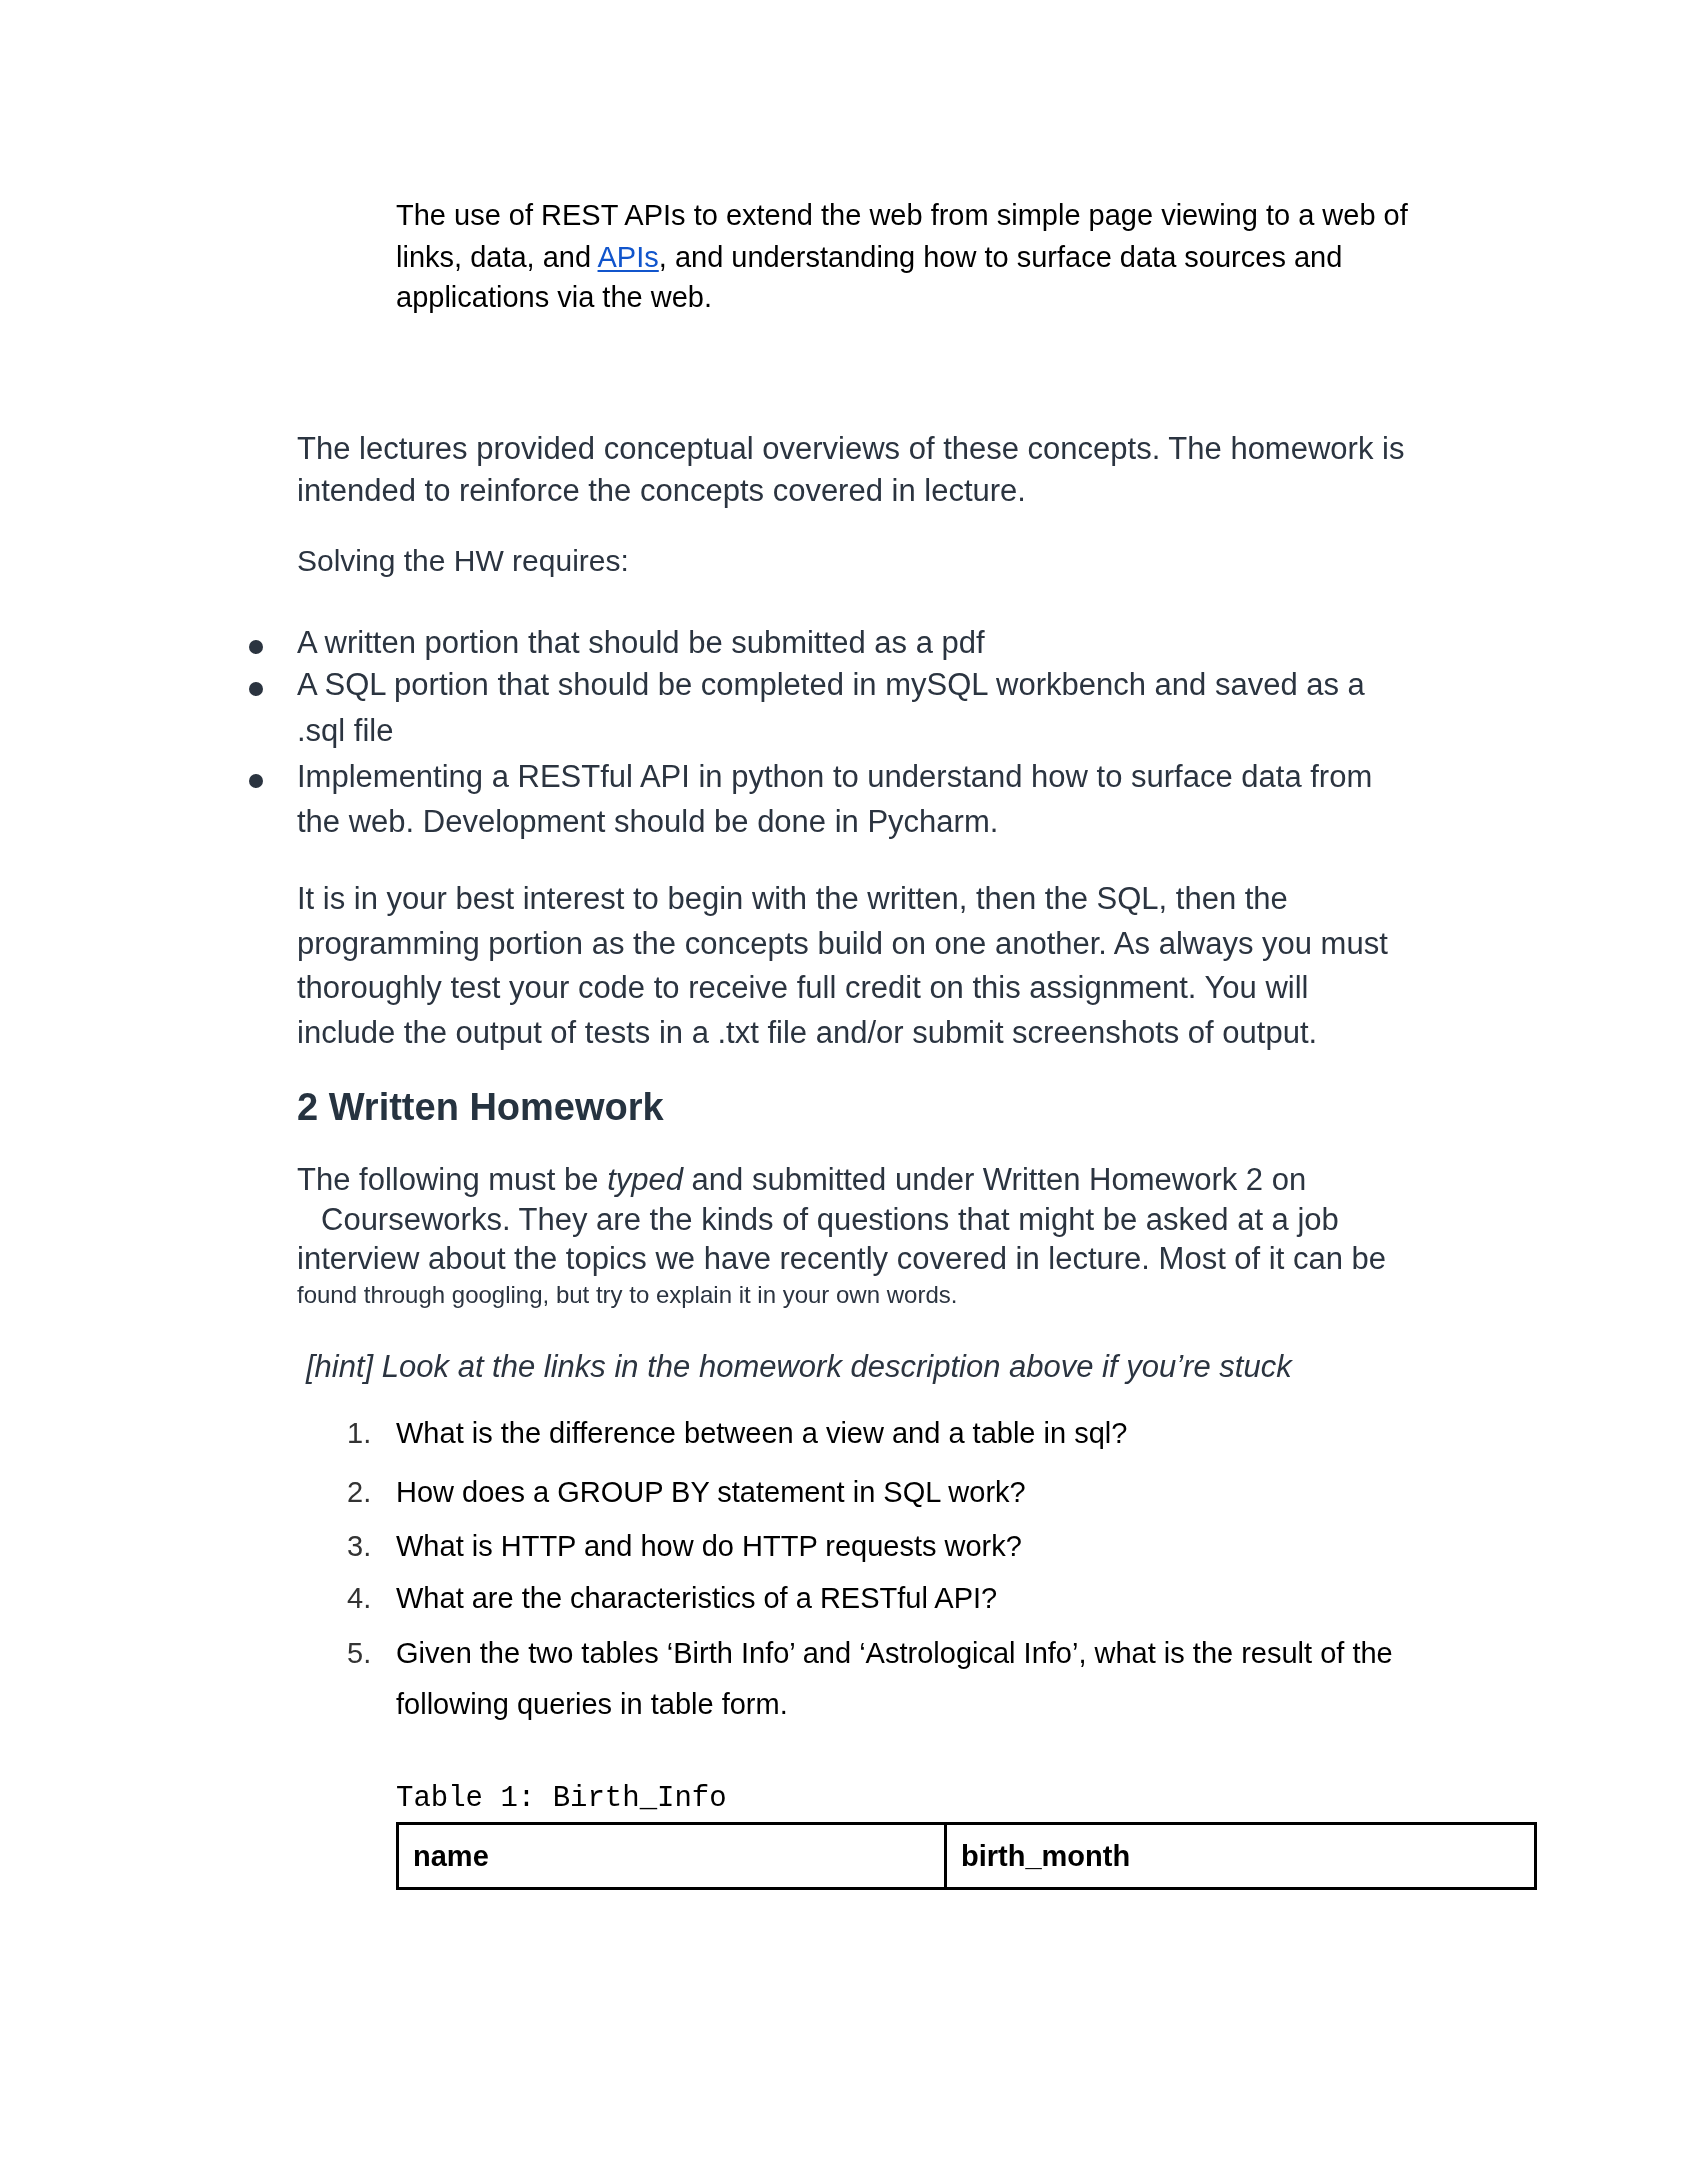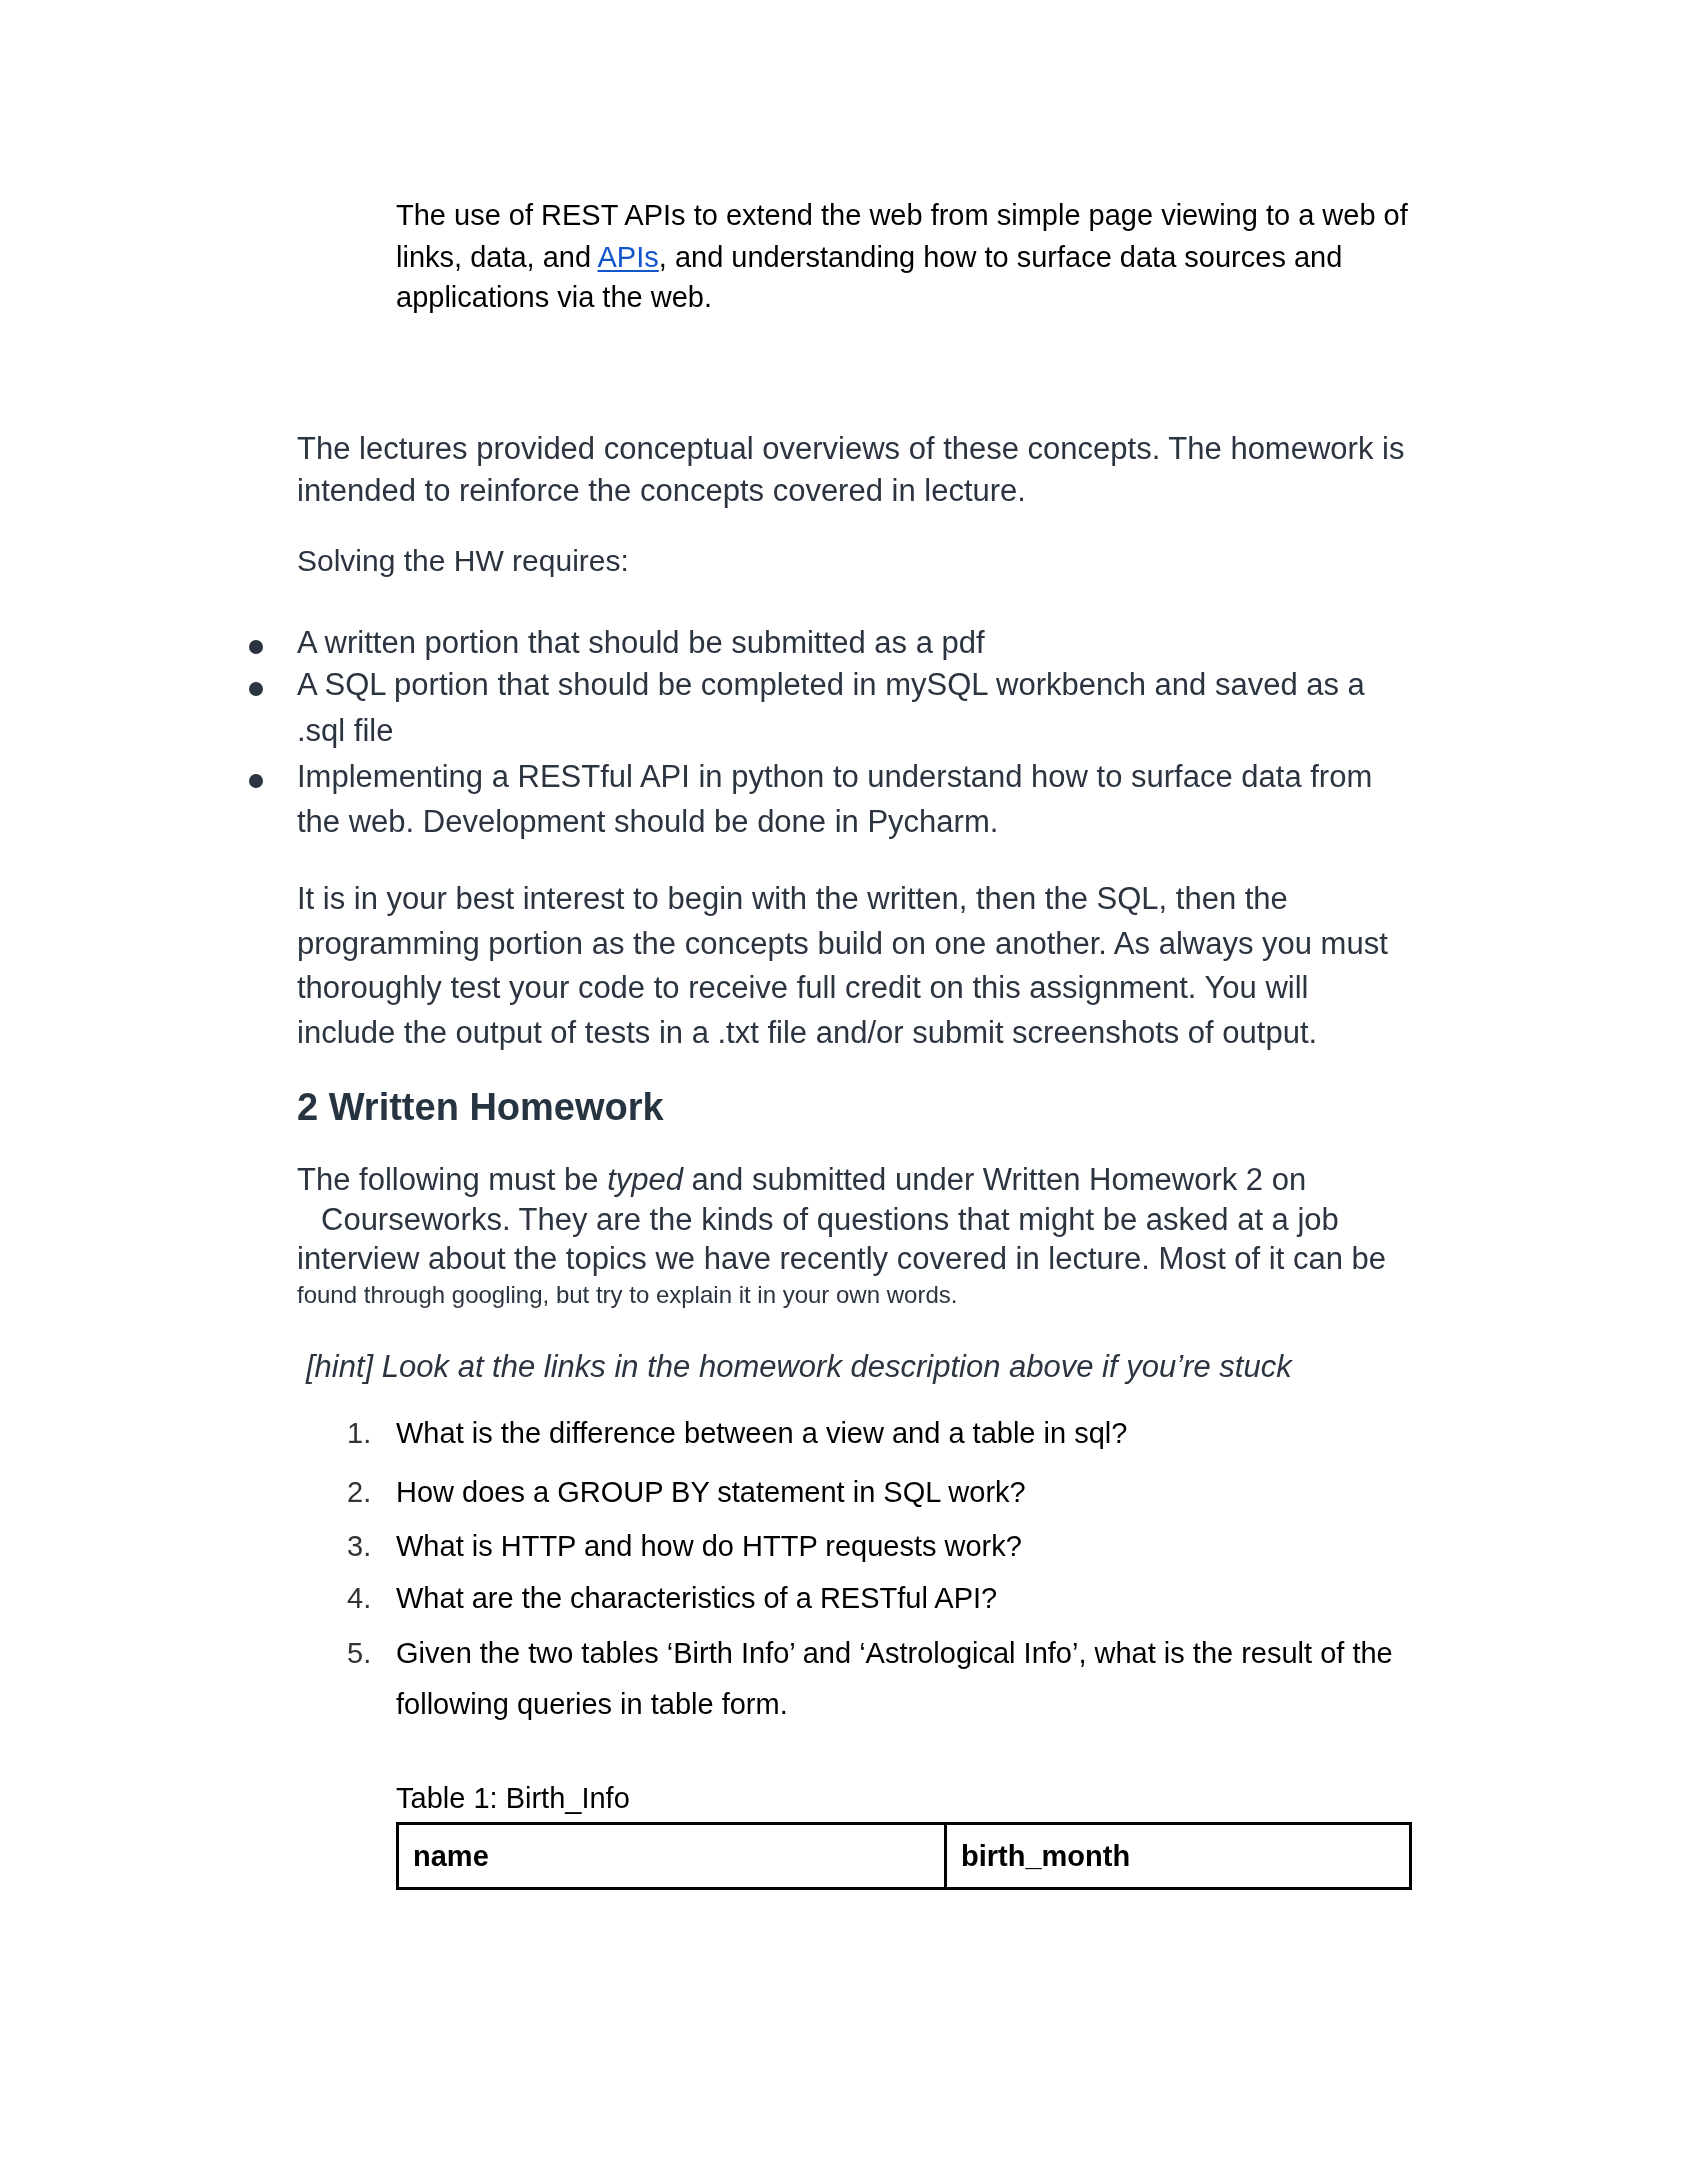--- a/index.html
+++ b/index.html
@@ -8,23 +8,23 @@
   .line { position: absolute; white-space: nowrap; left: 0; text-align: center; }
   .black { color: #000000; }
   .slate { color: #2b3440; }
   a.link { color: #1155cc; text-decoration: underline; text-underline-offset: 3px; }
   .bullet-dot { position: absolute; left: 249px; width: 14px; height: 14px; border-radius: 50%; background: #2b3440; }
   .bullet-text { position: absolute; left: 297px; font-size: 31px; white-space: nowrap; color: #2b3440; }
   #heading { position: absolute; left: 297px; font-size: 38px; font-weight: bold; color: #263340; white-space: nowrap; }
   #hint { position: absolute; left: 306px; font-size: 31px; font-style: italic; color: #2b3440; white-space: nowrap; }
   .num { position: absolute; left: 347px; font-size: 29px; color: #333333; white-space: nowrap; }
   .qtext { position: absolute; left: 396px; font-size: 29px; color: #000000; white-space: nowrap; }
-  #caption { position: absolute; left: 396px; font-size: 29px; color: #000000; white-space: nowrap; }
+  #caption { position: absolute; left: 396px; font-size: 29px; color: #000000; white-space: nowrap; font-family: Liberation Mono, monospace; }
 
-  #tbl { position: absolute; left: 396px; top: 1822px; width: 1016px; border-collapse: collapse; }
+  #tbl { position: absolute; left: 396px; top: 1822px; width: 1141px; border-collapse: collapse; }
   #tbl td { border: 3px solid #000; height: 62px; padding: 0 0 0 14px; font-size: 29px; color: #000;
             vertical-align: middle; }
   #tbl td.c1 { width: 531px; }
   #tbl tr.head td { font-weight: bold; }
 </style>
 </head>
 <body>
 
 <div>
   <div class="line black" style="left:396px;top:199px;font-size:29px;">The use of REST APIs to extend the web from simple page viewing to a web of</div>

